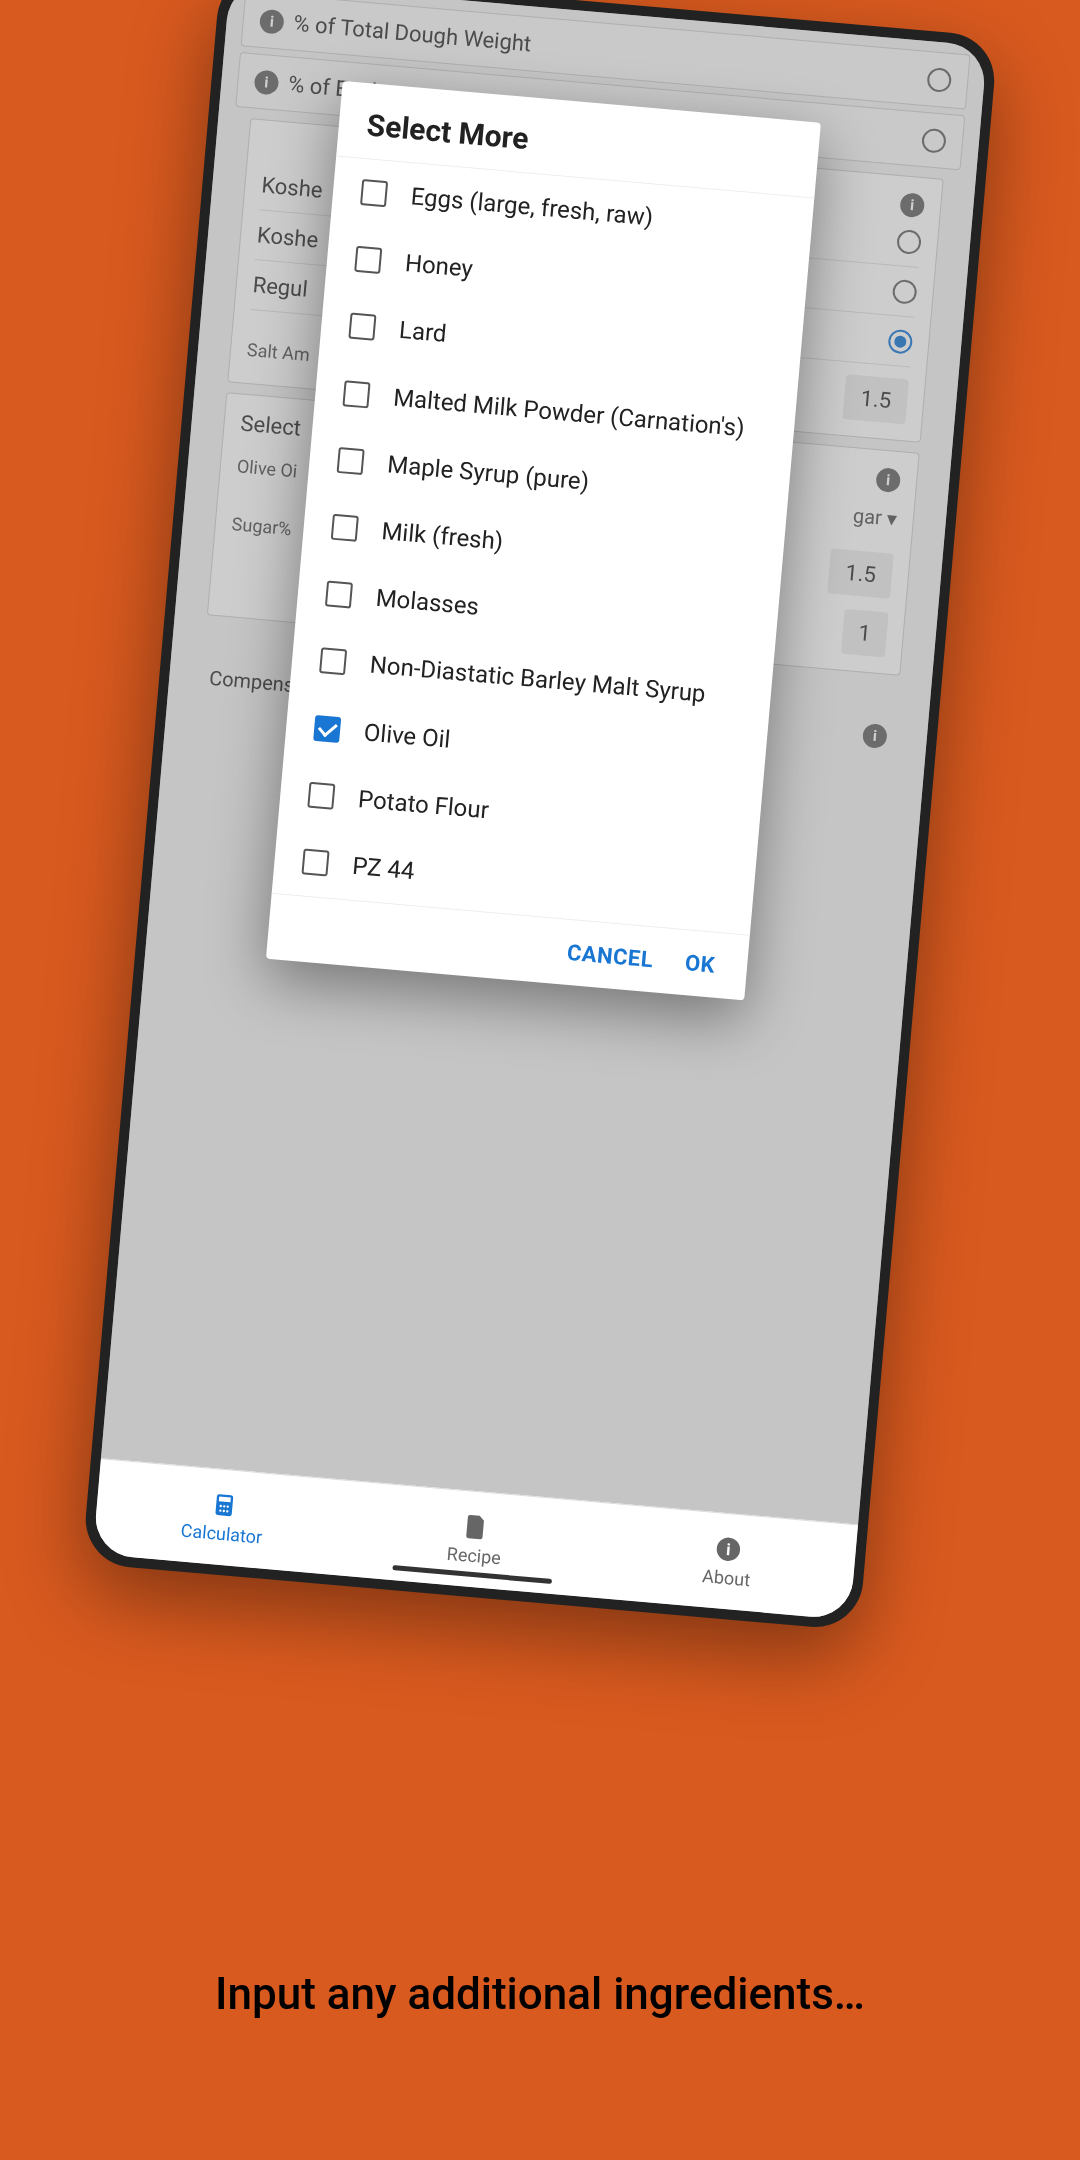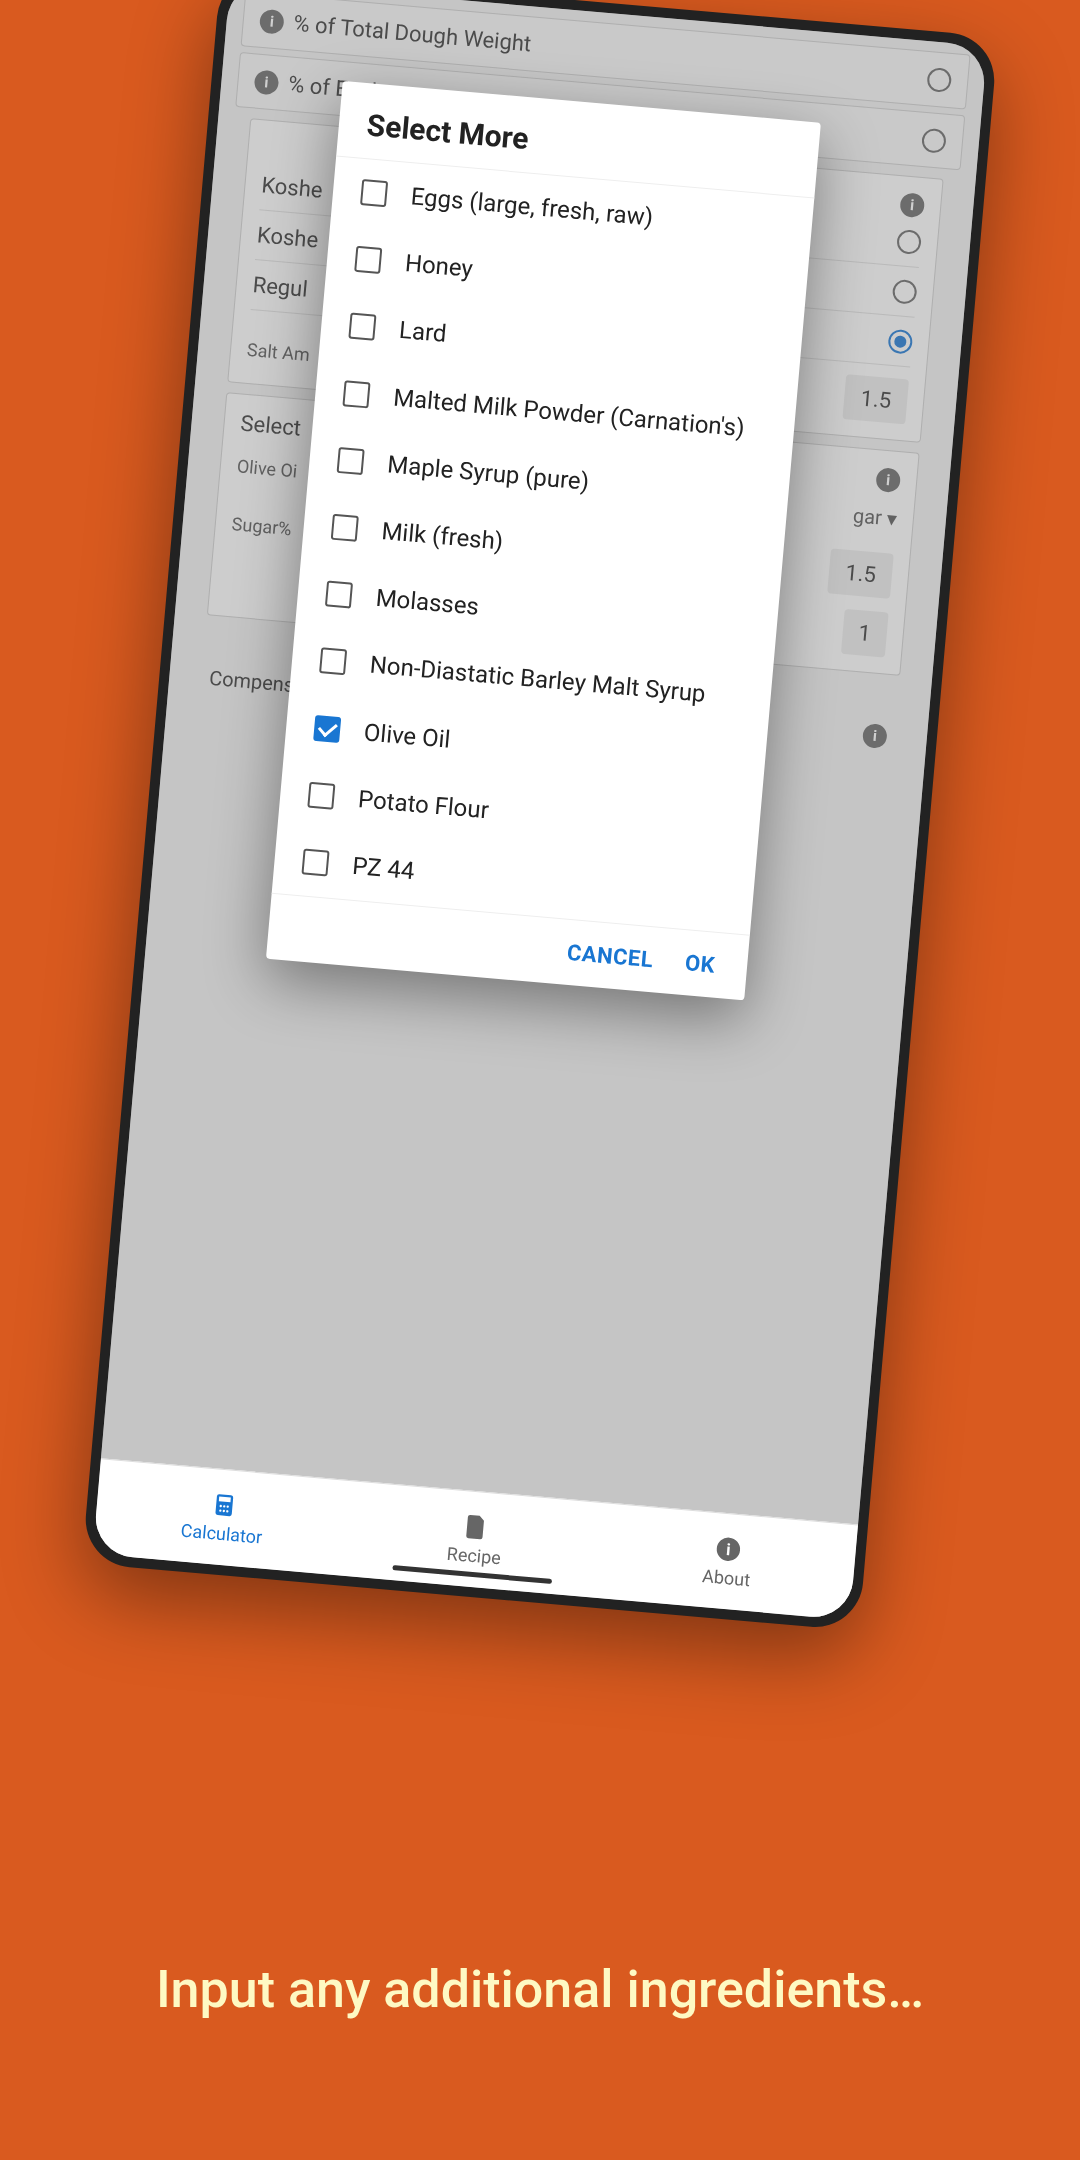--- a/index.html
+++ b/index.html
@@ -39,21 +39,21 @@
 .dlg-title { font-size:30px; font-weight:700; color:#222; padding:24px 28px 16px; }
 .dlg-list { max-height:820px; overflow:hidden; border-top:1px solid #eee; border-bottom:1px solid #eee; }
 .dlg-item { display:flex; align-items:flex-start; gap:24px; padding:18px 28px; }
 .chk { width:26px; height:26px; border:2.5px solid #555; border-radius:3px; flex-shrink:0; margin-top:2px; }
 .chk.checked { background:#1976d2; border-color:#1976d2; position:relative; }
 .chk.checked::after { content:''; position:absolute; left:6px; top:1px; width:8px; height:14px; border:solid #fff; border-width:0 3px 3px 0; transform:rotate(45deg); }
 .chk-label { font-size:24px; color:#222; line-height:1.3; }
 .dlg-actions { display:flex; justify-content:flex-end; gap:32px; padding:20px 32px; }
 .dlg-btn { font-size:22px; font-weight:700; color:#1976d2; letter-spacing:.5px; }
 
-.caption { position:absolute; bottom:140px; left:0; right:0; text-align:center; color:#fef9c3; font-size:52px; font-weight:500; }
+.caption { position:absolute; bottom:140px; left:0; right:0; text-align:center; color:#000000; font-size:44px; font-weight:500; }
 </style>
 </head>
 <body>
 
 <div class="phone">
   <div class="screen">
 
     <div class="bg-list">
       <div class="row">
         <div class="row-left">

